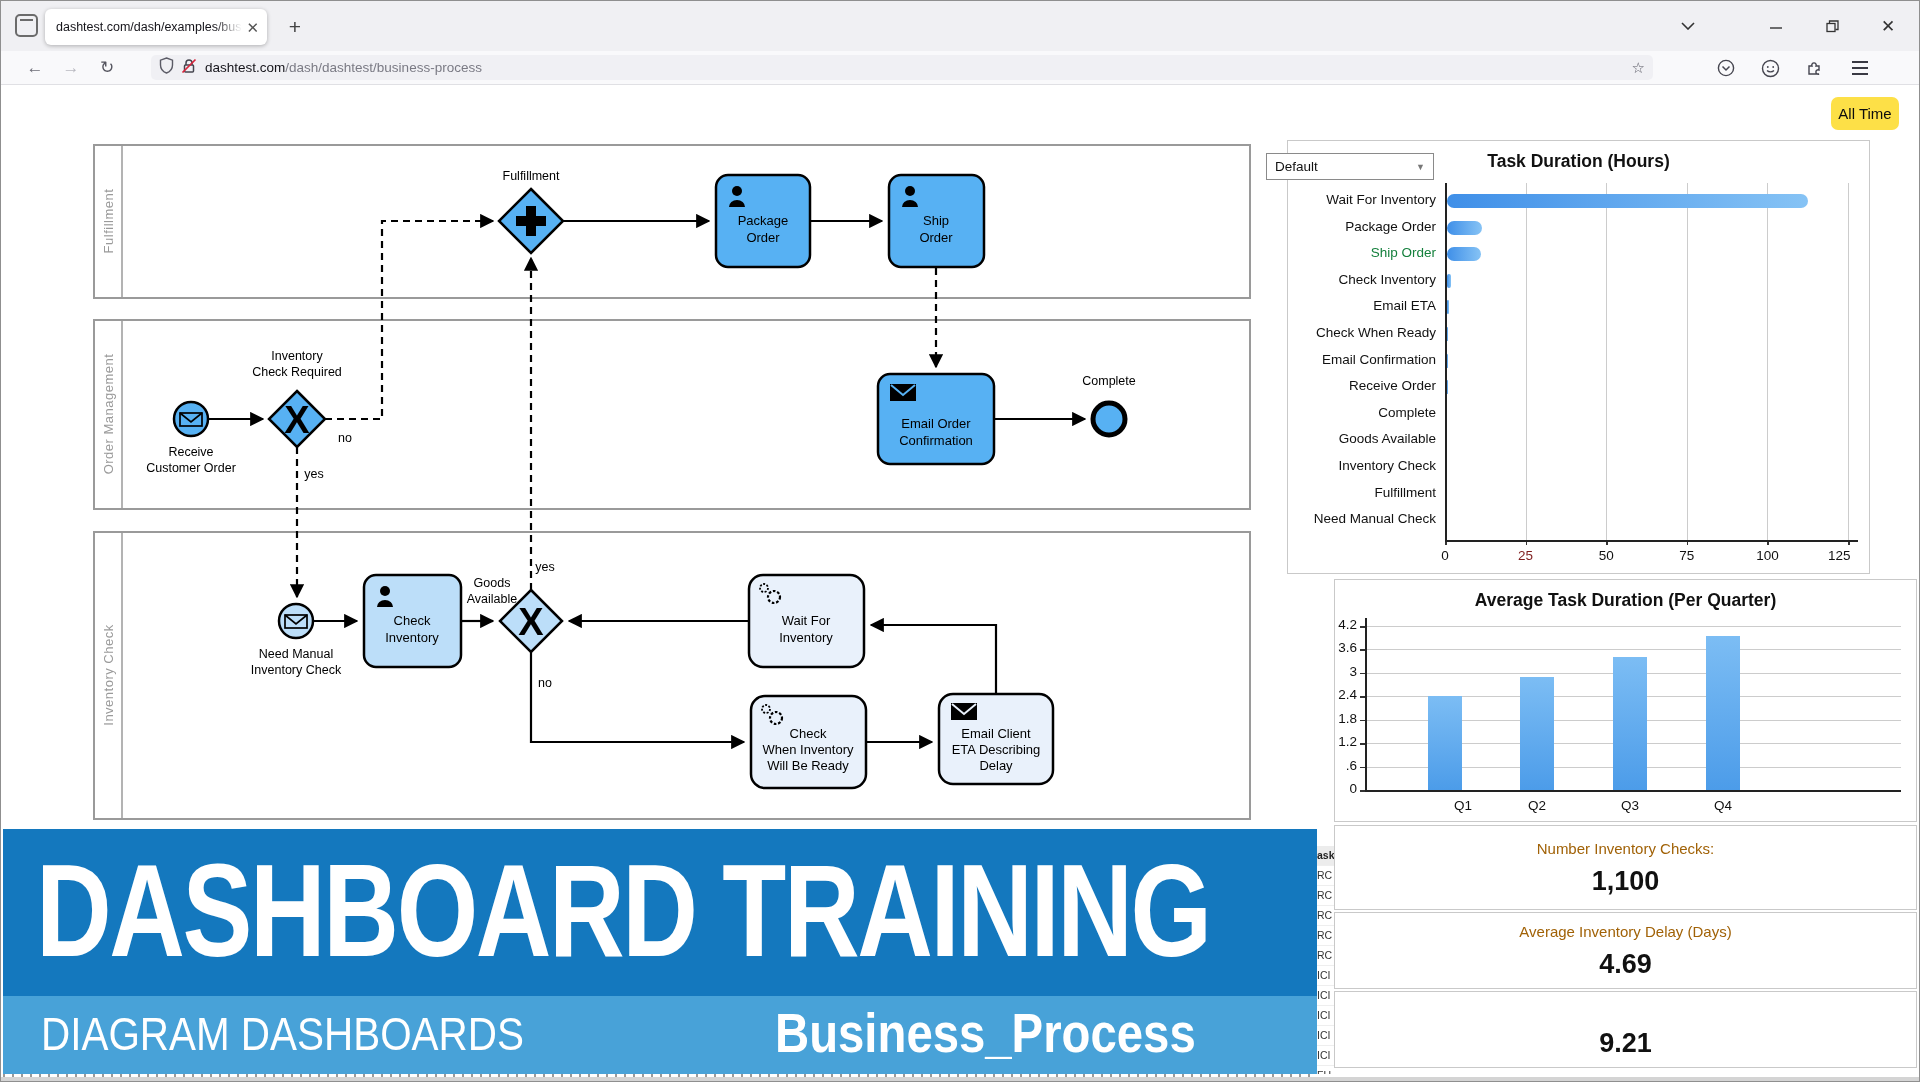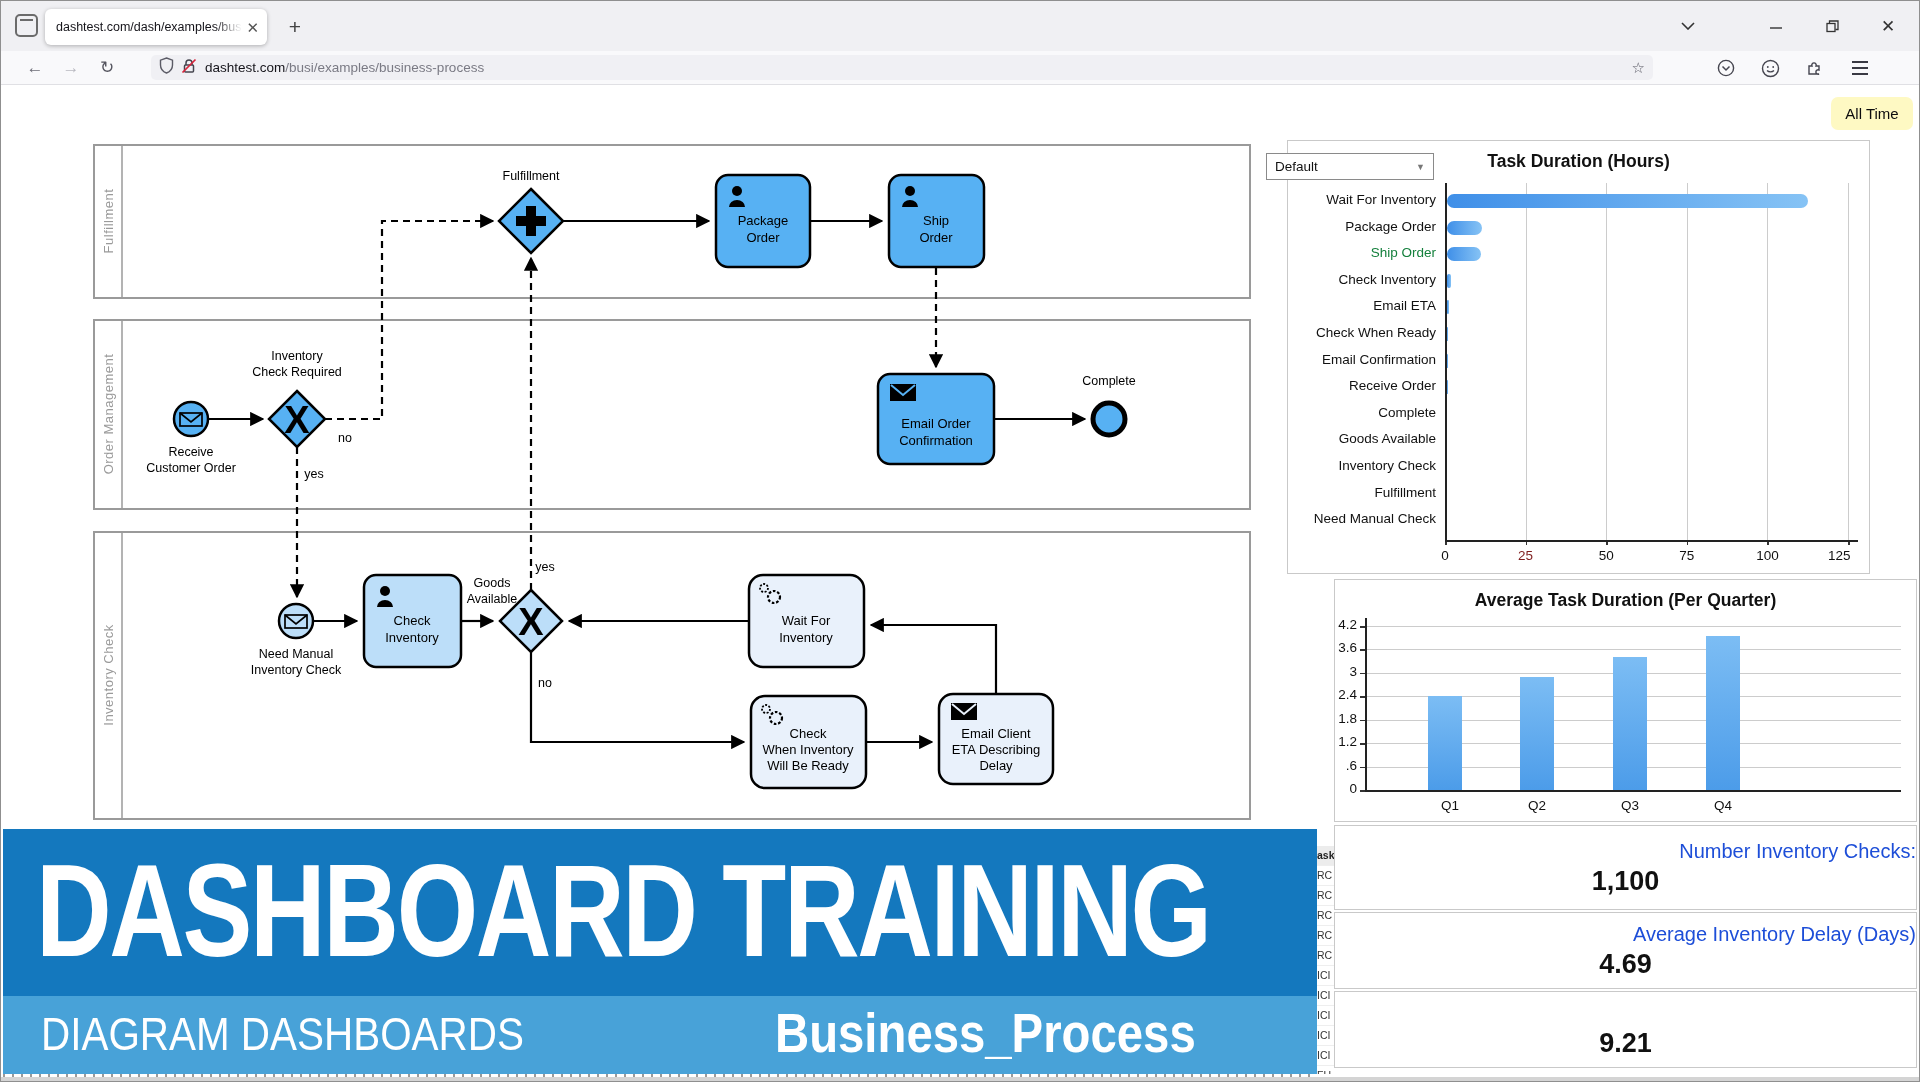--- a/index.html
+++ b/index.html
@@ -16,28 +16,28 @@
   .winbtn{top:12px;width:30px;height:26px;display:flex;align-items:center;justify-content:center;color:#333;}
   .toolbar{left:0;top:50px;width:1920px;height:33px;background:#f9f9fb;border-bottom:1px solid #e0e0e4;}
   .navico{top:53px;font-size:17px;color:#5b5b66;width:28px;height:28px;text-align:center;line-height:27px;}
   .urlbar{left:150px;top:54px;width:1502px;height:25px;background:#f0f0f4;border-radius:5px;display:flex;align-items:center;padding:0 8px;box-sizing:border-box;}
   .urltext{font-size:13.5px;margin-left:8px;white-space:nowrap;}
   .urltext .dom{color:#15141a;} .urltext .path{color:#7a7a84;}
   .star{margin-left:auto;font-size:15px;color:#5b5b66;}
   .toolico{top:54px;width:26px;height:26px;display:flex;align-items:center;justify-content:center;}
   .hamburger span{display:block;width:16px;height:2px;background:#3a3a44;margin:2px 0;}
   
-  .alltime{left:1830px;top:96px;width:82px;height:33px;background:#fef9c3;border-radius:7px;font-size:15px;color:#0c0c0d;display:flex;align-items:center;justify-content:center;font-weight:500;}
+  .alltime{left:1830px;top:96px;width:68px;height:33px;background:#fde047;border-radius:7px;font-size:15px;color:#0c0c0d;display:flex;align-items:center;justify-content:center;font-weight:500;}
   .dropdown{left:1265px;top:152px;width:168px;height:27px;background:#fff;border:1px solid #8a8a8a;box-sizing:border-box;font-size:13.5px;color:#111;display:flex;align-items:center;padding:0 8px;z-index:5;}
   .dropdown .caret{margin-left:auto;font-size:9px;color:#777;}
   
   .panelbox{background:#fff;border:1px solid #c9c9c9;box-sizing:border-box;}
   .chart-title{position:absolute;left:0;top:10px;width:100%;text-align:center;font-size:17.5px;font-weight:bold;color:#111;}
   .statcard{left:1333px;width:583px;text-align:center;}
-  .statlabel{position:absolute;left:0;top:14px;width:100%;font-size:20px;color:#1d4ed8;text-align:right;}
+  .statlabel{position:absolute;left:0;top:14px;width:100%;font-size:15px;color:#a16207;}
   .statvalue{position:absolute;left:0;top:40px;width:100%;font-size:27px;font-weight:bold;color:#111;}
   
   .banner-dark{left:2px;top:828px;width:1314px;height:167px;background:#1478be;}
   .banner-title{position:absolute;left:33px;top:0;height:167px;line-height:164px;font-size:131px;font-weight:bold;color:#fff;letter-spacing:-3px;white-space:nowrap;transform:scaleX(.8);transform-origin:0 50%;}
   .banner-light{left:2px;top:995px;width:1314px;height:78px;background:#48a2d8;}
   .banner-sub{position:absolute;left:38px;top:0;height:78px;line-height:76px;font-size:47px;color:#fff;white-space:nowrap;transform:scaleX(.86);transform-origin:0 50%;}
   .banner-proc{position:absolute;left:772px;top:0;height:78px;line-height:74px;font-size:55px;font-weight:bold;color:#fff;white-space:nowrap;transform:scaleX(.86);transform-origin:0 50%;}
   .under-strip{left:2px;top:1073px;width:1314px;height:4px;background:repeating-linear-gradient(90deg,#9a9a9a 0 2px,#fff 2px 9px);}
   .win-bottom{left:0;top:1076px;width:1920px;height:6px;background:#d4d4d4;}
   
@@ -90,21 +90,21 @@
           <path d="M7.5 1 L13.5 3.2 V8 C13.5 12.2 10.8 14.8 7.5 16 C4.2 14.8 1.5 12.2 1.5 8 V3.2 Z" fill="none" stroke="#5b5b66" stroke-width="1.4"></path>
         </svg>
     </span>
     <span style="margin-left:7px;">
       <svg width="16" height="16" viewBox="0 0 16 16">
           <path d="M5 7 V5 a3 3 0 0 1 6 0 V7" fill="none" stroke="#45454f" stroke-width="1.5"></path>
           <rect x="3.5" y="7" width="9" height="7" rx="1" fill="none" stroke="#45454f" stroke-width="1.5"></rect>
           <line x1="1.5" y1="14.5" x2="14.5" y2="1.5" stroke="#d7263d" stroke-width="1.7"></line>
         </svg>
     </span>
-    <span class="urltext"><span class="dom">dashtest.com</span><span class="path">/busi/examples/business-process</span></span>
+    <span class="urltext"><span class="dom">dashtest.com</span><span class="path">/dash/dashtest/business-process</span></span>
     <span class="star">☆</span>
   </div>
   <div class="abs toolico" style="left:1712px;">
     <svg width="18" height="18" viewBox="0 0 18 18">
         <circle cx="9" cy="9" r="7.6" fill="none" stroke="#45454f" stroke-width="1.4"></circle>
         <polyline points="5.5,7.5 9,11 12.5,7.5" fill="none" stroke="#45454f" stroke-width="1.5"></polyline>
       </svg>
   </div>
   <div class="abs toolico" style="left:1756px;">
     <svg width="19" height="19" viewBox="0 0 19 19">
@@ -369,21 +369,21 @@
       <div style="position: absolute; left: 30px; top: 163.143px; width: 536px; height: 1px; background: rgb(204, 204, 204);"></div>
       <div style="position: absolute; left: 25px; top: 163.143px; width: 5px; height: 1.5px; background: rgb(51, 51, 51);"></div>
       <div style="position: absolute; left: 0px; top: 154.143px; width: 22px; text-align: right; font-size: 13.5px; color: rgb(17, 17, 17);">1.2</div>
       <div style="position: absolute; left: 30px; top: 186.571px; width: 536px; height: 1px; background: rgb(204, 204, 204);"></div>
       <div style="position: absolute; left: 25px; top: 186.571px; width: 5px; height: 1.5px; background: rgb(51, 51, 51);"></div>
       <div style="position: absolute; left: 0px; top: 177.571px; width: 22px; text-align: right; font-size: 13.5px; color: rgb(17, 17, 17);">.6</div>
       <div style="position: absolute; left: 30px; top: 210px; width: 536px; height: 1px; background: rgb(204, 204, 204);"></div>
       <div style="position: absolute; left: 25px; top: 210px; width: 5px; height: 1.5px; background: rgb(51, 51, 51);"></div>
       <div style="position: absolute; left: 0px; top: 201px; width: 22px; text-align: right; font-size: 13.5px; color: rgb(17, 17, 17);">0</div>
       <div style="position: absolute; left: 93px; top: 116.286px; width: 34px; height: 93.7143px; background: linear-gradient(rgb(124, 189, 244), rgb(76, 156, 233));"></div>
-      <div style="position: absolute; left: 74px; top: 218px; width: 50px; text-align: right; font-size: 13.5px; color: rgb(17, 17, 17);">Q1</div>
+      <div style="position: absolute; left: 103px; top: 218px; width: 50px; text-align: center; font-size: 13.5px; color: rgb(17, 17, 17);">Q1</div>
       <div style="position: absolute; left: 185px; top: 96.7619px; width: 34px; height: 113.238px; background: linear-gradient(rgb(124, 189, 244), rgb(76, 156, 233));"></div>
       <div style="position: absolute; left: 177px; top: 218px; width: 50px; text-align: center; font-size: 13.5px; color: rgb(17, 17, 17);">Q2</div>
       <div style="position: absolute; left: 278px; top: 77.2381px; width: 34px; height: 132.762px; background: linear-gradient(rgb(124, 189, 244), rgb(76, 156, 233));"></div>
       <div style="position: absolute; left: 270px; top: 218px; width: 50px; text-align: center; font-size: 13.5px; color: rgb(17, 17, 17);">Q3</div>
       <div style="position: absolute; left: 371px; top: 55.7619px; width: 34px; height: 154.238px; background: linear-gradient(rgb(124, 189, 244), rgb(76, 156, 233));"></div>
       <div style="position: absolute; left: 363px; top: 218px; width: 50px; text-align: center; font-size: 13.5px; color: rgb(17, 17, 17);">Q4</div>
       <div style="position: absolute; left: 30px; top: 38px; width: 2px; height: 172px; background: rgb(34, 34, 34);"></div>
       <div style="position: absolute; left: 30px; top: 210px; width: 536px; height: 2px; background: rgb(34, 34, 34);"></div>
     </div>
 

